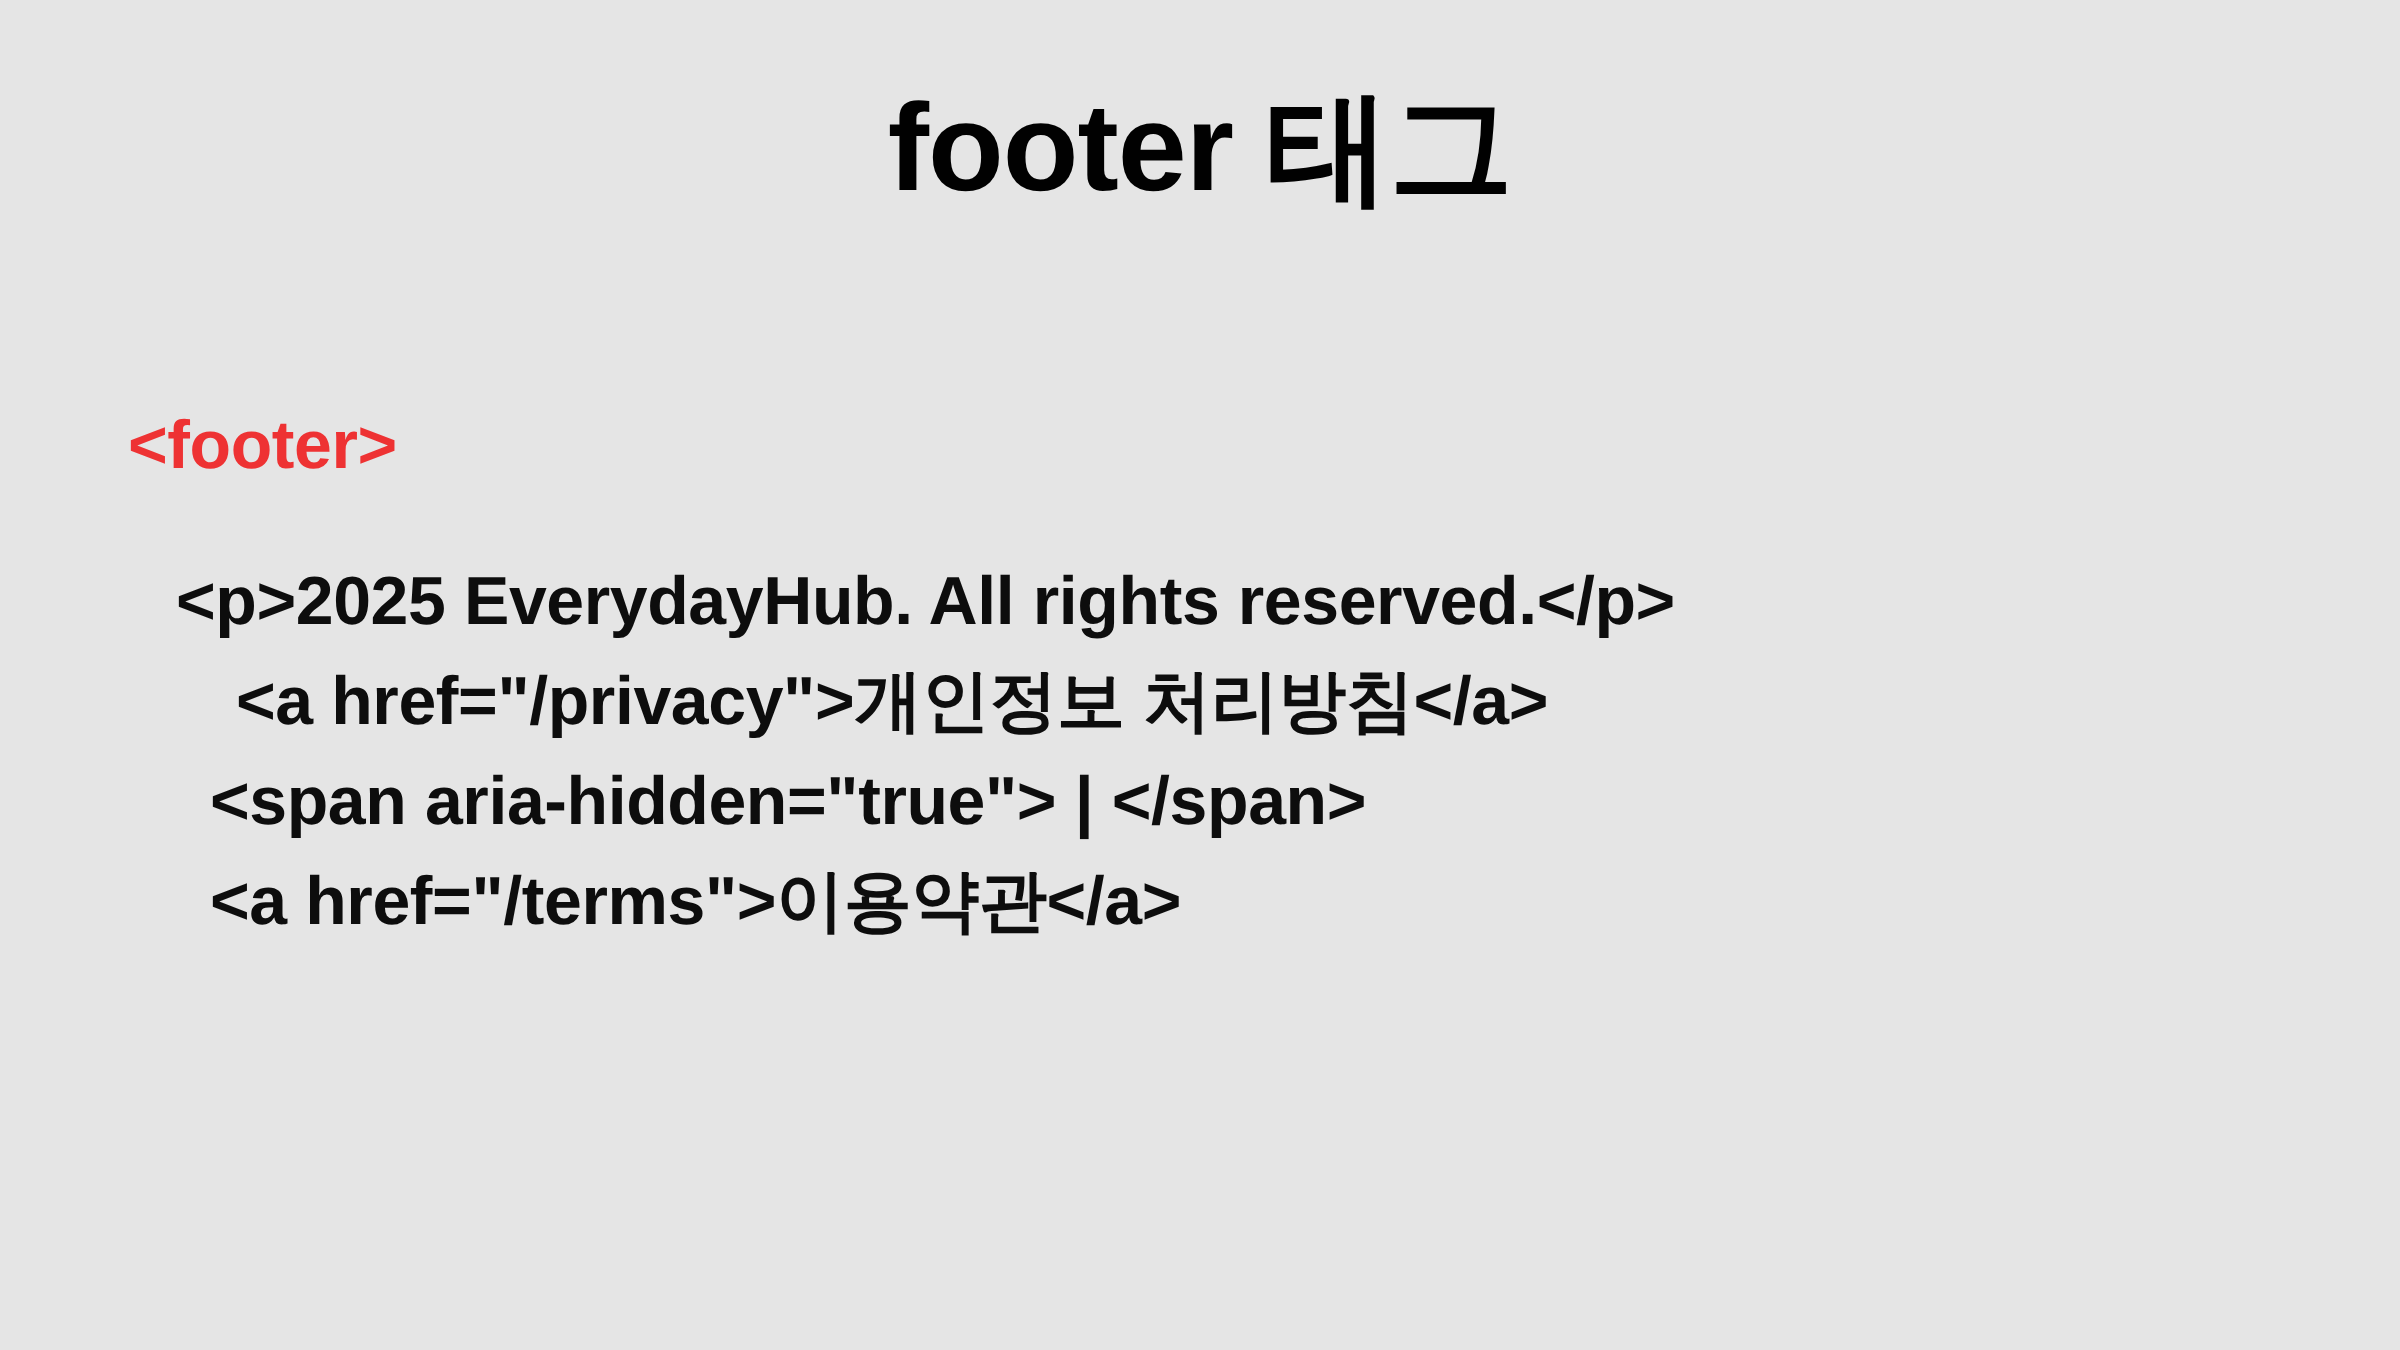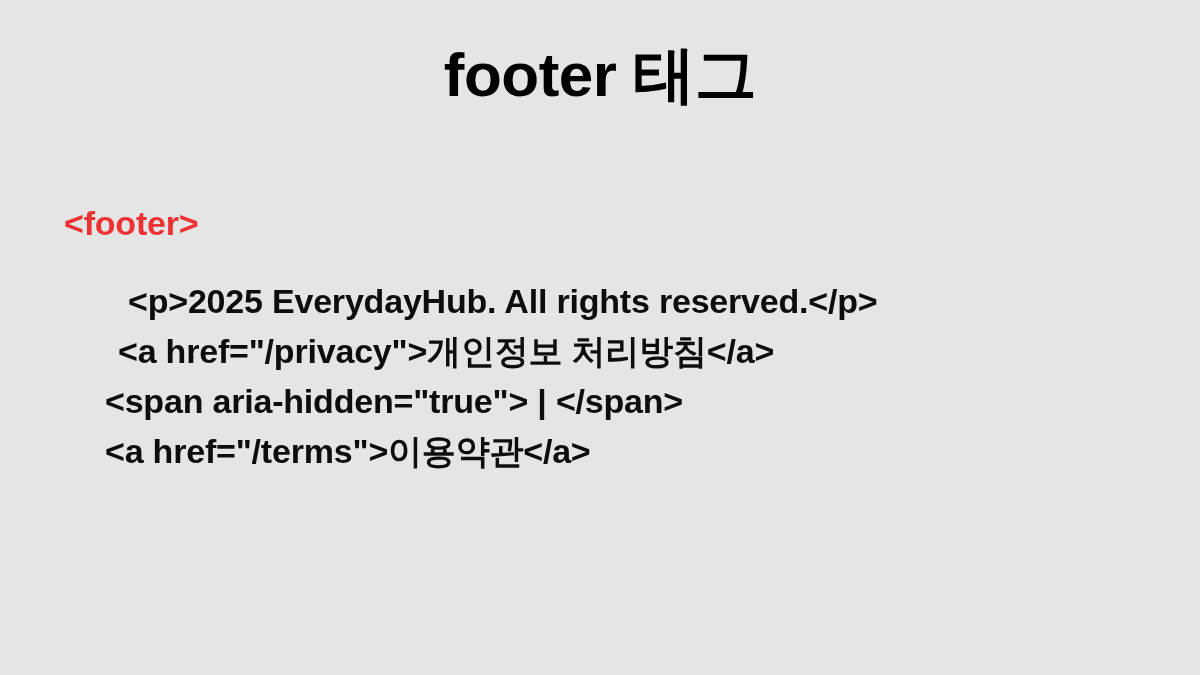--- a/index.html
+++ b/index.html
@@ -62,21 +62,21 @@
     top: 0px;
     margin-top: 27px;
   }
 
   .code-line.tag-close {
     color: #ee3233;
     left: 64px;
     top: 352px;
   }
 
-  .code-line.body-1 { left: 88px;  top: 105px; margin-left: 40px; }
+  .code-line.body-1 { left: 88px;  top: 105px; }
   .code-line.body-2 { left: 118px; top: 155px; }
   .code-line.body-3 { left: 105px; top: 205px; }
   .code-line.body-4 { left: 105px; top: 255px; }
 </style>
 </head>
 <body>
 
 <div class="slide">
 
   <div class="slide-title">footer 태그</div>

